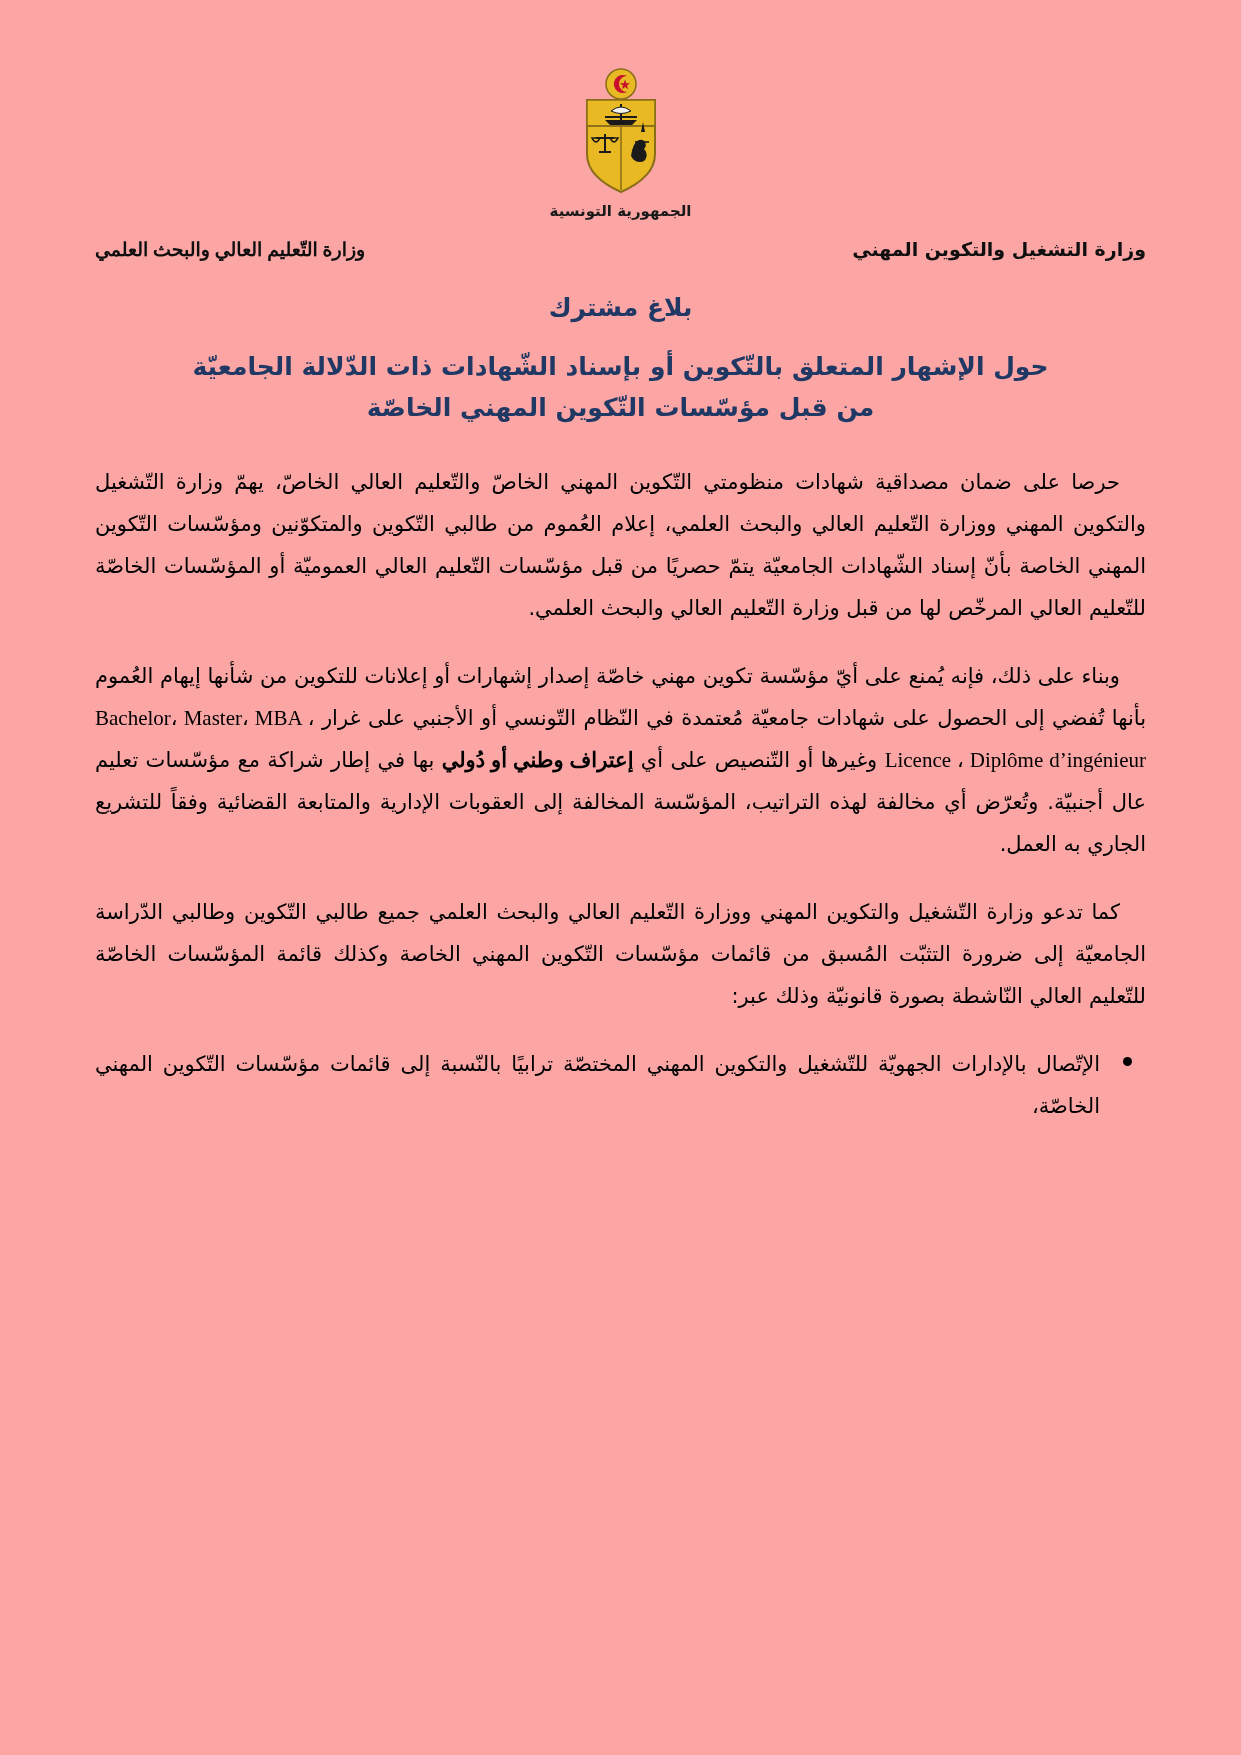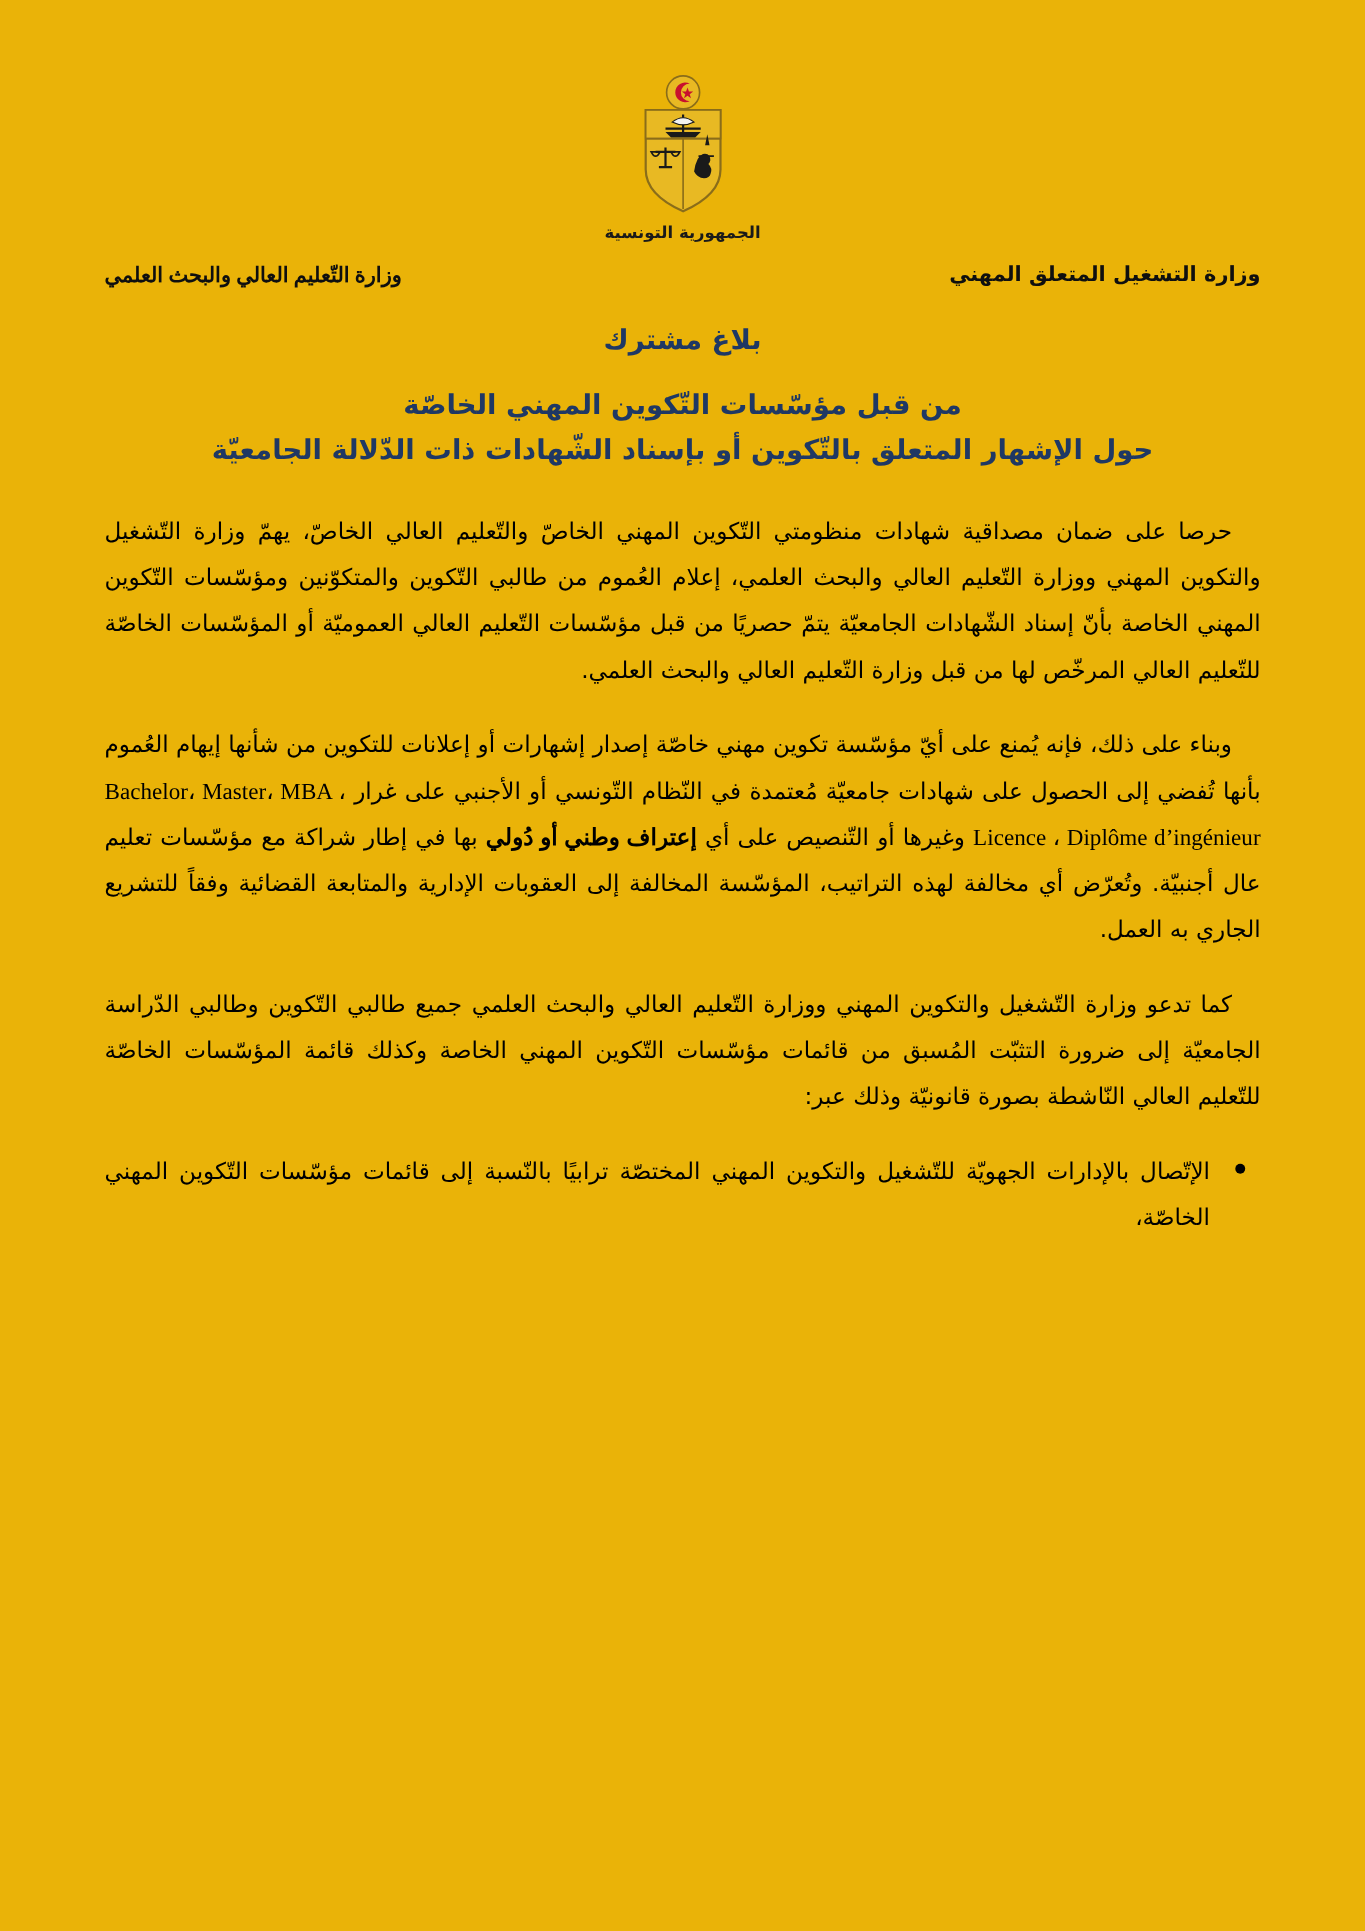--- a/index.html
+++ b/index.html
@@ -3,21 +3,21 @@
 <meta charset="utf-8">
 <style>
   html, body {
     margin: 0;
     padding: 0;
     background: #ffffff;
   }
   .page {
     width: 1241px;
     height: 1755px;
-    background: #eab308;
+    background: #fca5a5;
     position: relative;
     box-sizing: border-box;
     padding: 60px 95px 40px 95px;
     font-family: "DejaVu Sans", "Liberation Sans", sans-serif;
     color: #000000;
     overflow: hidden;
   }
 
   
   .emblem-wrap {
@@ -141,29 +141,29 @@
 
         <path d="M56 88 q2 -14 8 -16 q4 -1 6 2 q2 4 -1 7 q4 4 2 9 q-1 4 -6 4 q-6 0 -9 -6 z" fill="#1a1a1a"></path>
         <path d="M66 64 l2 -10 l2 10 z" fill="#1a1a1a"></path>
         <path d="M60 74 h14" stroke="#1a1a1a" stroke-width="1.6"></path>
       </svg>
     </div>
     <div class="republic-line">الجمهورية التونسية</div>
   </div>
 
   <div class="ministries">
-    <div class="m-right">وزارة التشغيل المتعلق المهني</div>
+    <div class="m-right">وزارة التشغيل والتكوين المهني</div>
     <div class="m-left">وزارة التّعليم العالي والبحث العلمي</div>
   </div>
 
   <div class="title-block">
     <div class="title-main">بلاغ مشترك</div>
     <div class="title-sub">
+      <div>حول الإشهار المتعلق بالتّكوين أو بإسناد الشّهادات ذات الدّلالة الجامعيّة</div>
       <div>من قبل مؤسّسات التّكوين المهني الخاصّة</div>
-      <div>حول الإشهار المتعلق بالتّكوين أو بإسناد الشّهادات ذات الدّلالة الجامعيّة</div>
     </div>
   </div>
 
   <div class="body">
 
     <p class="para">حرصا على ضمان مصداقية شهادات منظومتي التّكوين المهني الخاصّ والتّعليم العالي الخاصّ، يهمّ وزارة التّشغيل والتكوين المهني ووزارة التّعليم العالي والبحث العلمي، إعلام العُموم من طالبي التّكوين والمتكوّنين ومؤسّسات التّكوين المهني الخاصة بأنّ إسناد الشّهادات الجامعيّة يتمّ حصريًا من قبل مؤسّسات التّعليم العالي العموميّة أو المؤسّسات الخاصّة للتّعليم العالي المرخّص لها من قبل وزارة التّعليم العالي والبحث العلمي.</p>
 
     <p class="para">
       <span>وبناء على ذلك، فإنه يُمنع على أيّ مؤسّسة تكوين مهني خاصّة إصدار إشهارات أو إعلانات للتكوين من شأنها إيهام العُموم بأنها تُفضي إلى الحصول على شهادات جامعيّة مُعتمدة في النّظام التّونسي أو الأجنبي على غرار </span><span class="latin">Bachelor، Master، MBA ، Licence ، Diplôme d’ingénieur</span><span> وغيرها أو التّنصيص على أي </span><b>إعتراف وطني أو دُولي</b><span> بها في إطار شراكة مع مؤسّسات تعليم عال أجنبيّة. وتُعرّض أي مخالفة لهذه التراتيب، المؤسّسة المخالفة إلى العقوبات الإدارية والمتابعة القضائية وفقاً للتشريع الجاري به العمل.</span>
     </p>

